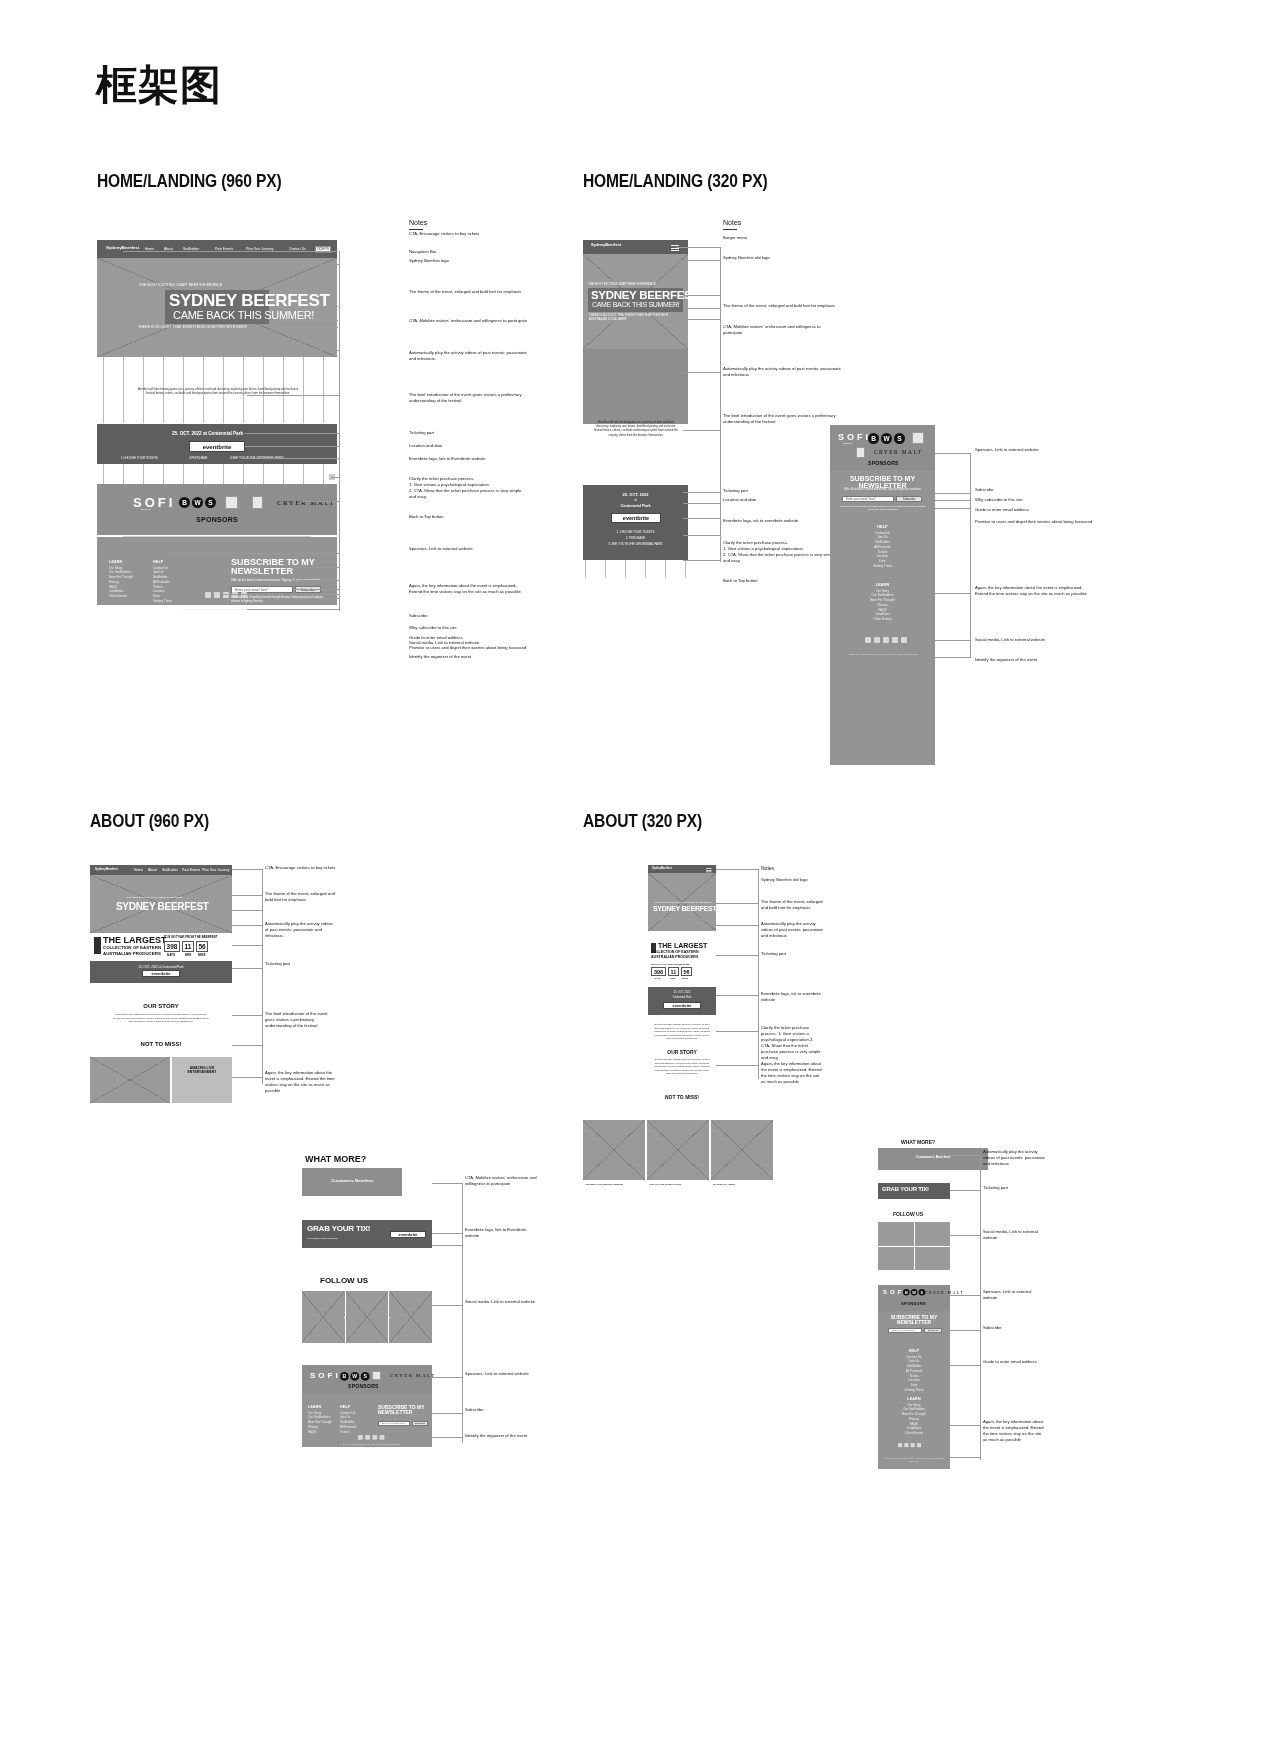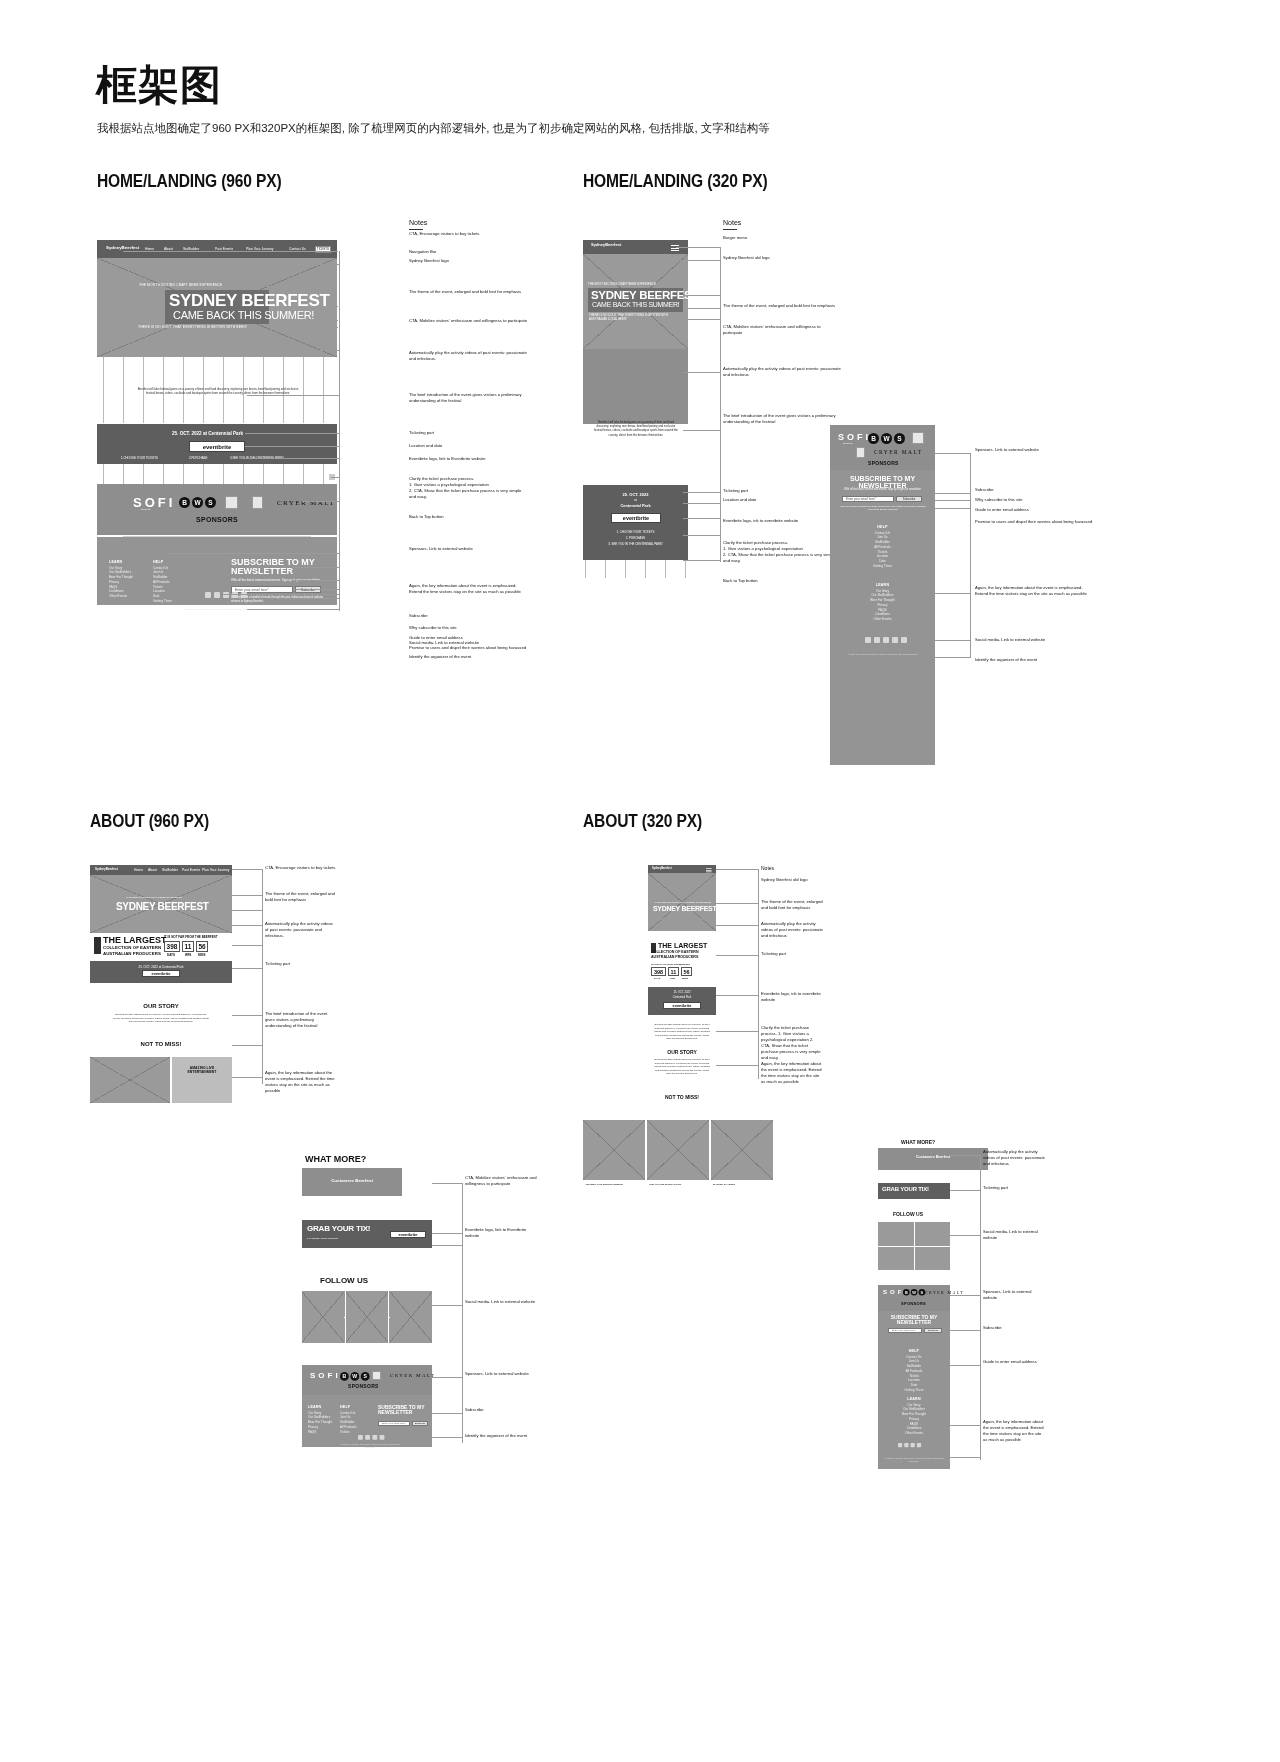--- a/index.html
+++ b/index.html
@@ -149,21 +149,20 @@
   .grid4{ position:absolute; display:grid; grid-template-columns:repeat(4,1fr); gap:1px;}
   .grid4 > span{ background:#9a9a9a; display:block; }
   .copyright{ position:absolute; font-size:2.4px; color:#ddd; text-align:center;}
 </style>
 </head>
 <body>
 
 <div class="page">
 
   <div class="doc-title">框架图</div>
-  <div class="doc-desc">我根据站点地图确定了960 PX和320PX的框架图, 除了梳理网页的内部逻辑外, 也是为了初步确定网站的风格, 包括排版, 文字和结构等</div>
 
   <div class="sec-head" id="sh1">HOME/LANDING (960 PX)</div>
   <div class="sec-head" id="sh2">HOME/LANDING (320 PX)</div>
   <div class="sec-head" id="sh3">ABOUT (960 PX)</div>
   <div class="sec-head" id="sh4">ABOUT (320 PX)</div>
 
   <div class="wf" style="left:97px; top:220px; width:300px; height:445px;">
 
     <div class="bar g-dark" style="left:0; top:20px; width:240px; height:18px;"></div>
     <div class="txt" style="left:9px; top:25px; font-size:4.4px; font-weight:700; font-family:'Liberation Sans Narrow','Liberation Sans',sans-serif;">SydneyBeerfest</div>

